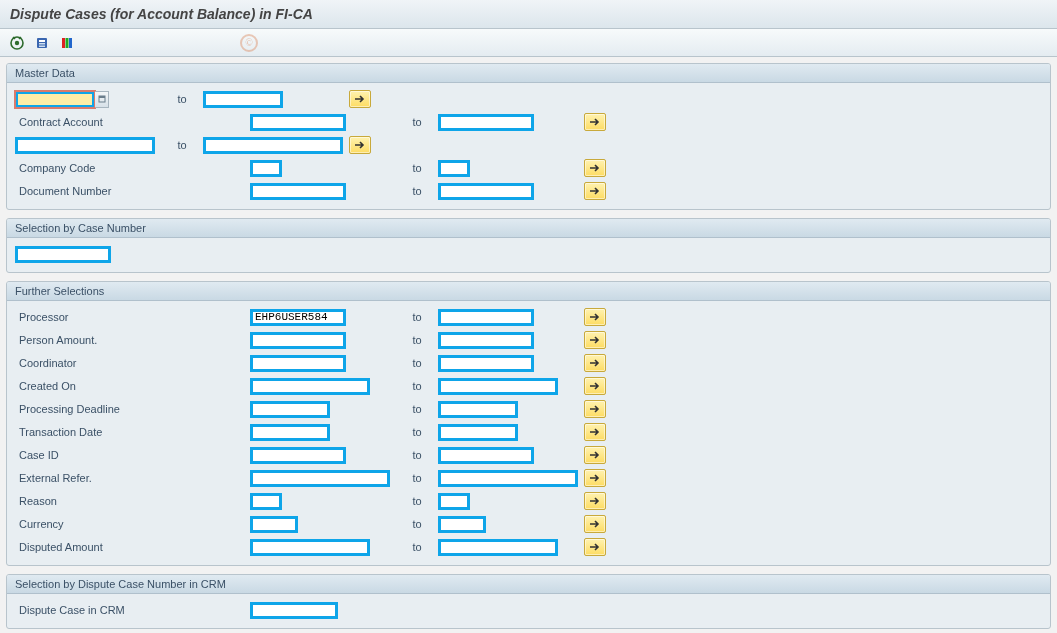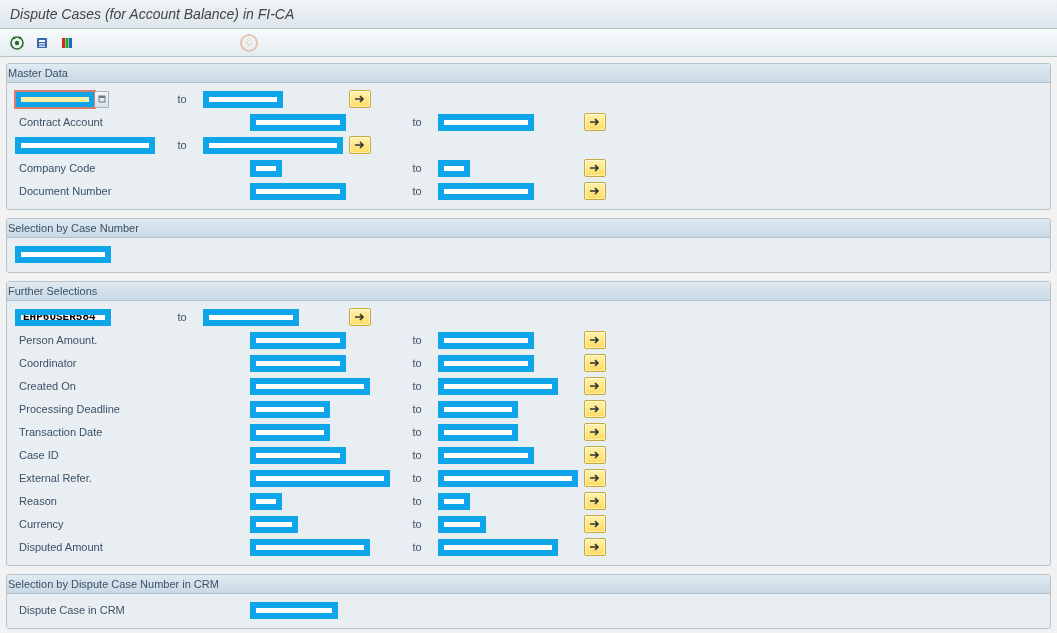--- a/index.html
+++ b/index.html
@@ -9,21 +9,21 @@
       background: #f2f2f2;
       color: #333;
       width: 1057px;
       height: 633px;
       overflow: hidden;
     }
     .title-bar {
       background: linear-gradient(to bottom, #f0f4f7, #dce6ec);
       padding: 6px 10px;
       font-size: 14px;
-      font-weight: normal;
+      font-weight: bold;
       font-style: italic;
       color: #444;
       border-bottom: 1px solid #b8c4cc;
     }
     .toolbar {
       background: linear-gradient(to bottom, #f7fafb, #e4ecf1);
       border-bottom: 1px solid #b8c4cc;
       padding: 3px 6px;
       height: 28px;
       display: flex;
@@ -65,21 +65,21 @@
     .panel {
       background: #e8eef2;
       border: 1px solid #b8c4cc;
       border-radius: 3px;
       margin-bottom: 8px;
       overflow: hidden;
     }
     .panel-header {
       background: linear-gradient(to bottom, #e0eaf1, #c9d9e4);
       border-bottom: 1px solid #b0c0cc;
-      padding: 3px 1px;
+      padding: 3px 8px;
       font-size: 11px;
       color: #3a5066;
     }
     .panel-body {
       padding: 4px 8px 6px 8px;
     }
     .row {
       display: flex;
       align-items: center;
       height: 22px;
@@ -89,26 +89,25 @@
       width: 235px;
       padding-left: 4px;
       color: #3a5066;
     }
     .input-cell-from { width: 140px; display:flex; }
     .input-cell-to-label { width: 48px; text-align:center; color:#3a5066; padding-left:6px;}
     .input-cell-to { width: 140px; display:flex; }
     .input-cell-ms { width: 36px; display:flex; justify-content:flex-start; padding-left:6px;}
     input.sap-input {
       height: 17px;
-      border: 6px solid #0ea5e9;
+      border: 3px solid #0ea5e9;
       background: #fff;
       font-size: 11px;
       padding: 0 2px;
       font-family: Arial, sans-serif;
-      font-weight: bold;
     }
     input.sap-input.highlight {
       background: #ffeda6;
       outline: 2px solid #d97b6c;
       outline-offset: -1px;
     }
     input.mono { font-family: "Courier New", monospace; font-size:11px; }
     .f4-help {
       width: 14px;
       height: 17px;
@@ -273,20 +272,21 @@
             <input class="sap-input w96" value="" style="">
           </div>
       </div>
     </div>
   </div>
 
   <div class="panel">
     <div class="panel-header">Further Selections</div>
     <div class="panel-body">
       <div class="row">
+        <div class="label">Processor</div>
         <div class="input-cell-from">
             <input class="sap-input mono w96" value="EHP6USER584" style="">
           </div>
         <div class="input-cell-to-label">to</div>
         <div class="input-cell-to">
             <input class="sap-input w96" value="" style="">
           </div>
         <div class="input-cell-ms">
             <span class="ms-btn">
               <svg width="12" height="10" viewBox="0 0 12 10">

